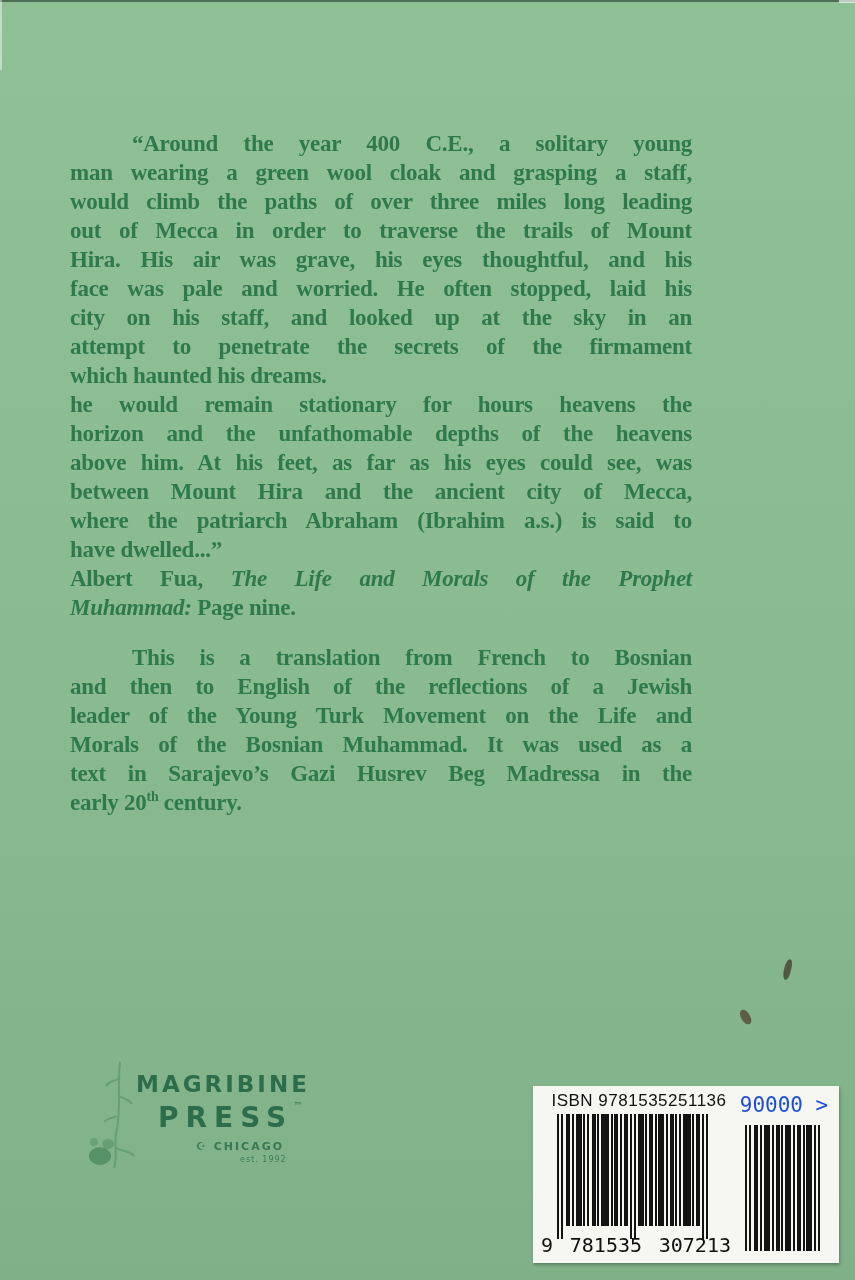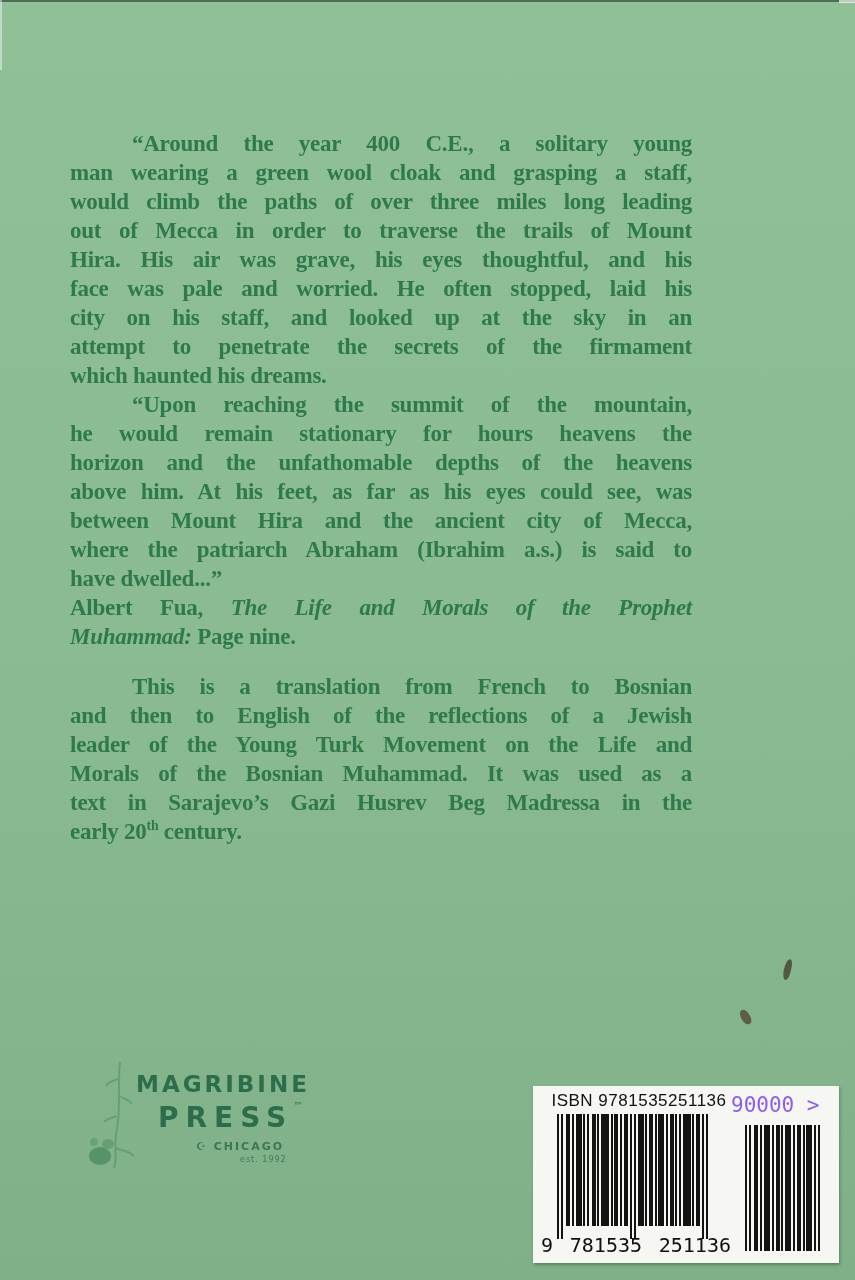--- a/index.html
+++ b/index.html
@@ -46,22 +46,22 @@
   .barcode{position:absolute;left:533px;top:1086px;width:306px;height:177px;
     background:#f6f6f2;box-shadow:1px 2px 3px rgba(25,40,28,.35);}
   .isbn-line{position:absolute;top:5px;left:8px;width:196px;text-align:center;
     font-family:"Liberation Sans",sans-serif;font-size:17px;color:#101010;letter-spacing:.5px;}
   .main-bars{position:absolute;top:28px;left:24px;height:112px;display:flex;align-items:flex-start;}
   .bar{background:#131313;height:100%;flex:none;}
   .bar.guard{height:calc(100% + 13px);}
   .main-digits{position:absolute;top:147px;left:8px;width:190px;display:flex;
     justify-content:space-between;font-family:"DejaVu Sans Mono",monospace;
     font-size:20px;color:#101010;}
-  .addon-text{position:absolute;top:7px;left:198px;width:106px;
-    font-family:"DejaVu Sans Mono",monospace;font-size:21px;color:#8b5cf6;}
+  .addon-text{position:absolute;top:7px;left:198px;width:106px;text-align:center;
+    font-family:"DejaVu Sans Mono",monospace;font-size:21px;color:#1d4ed8;}
   .addon-bars{position:absolute;top:39px;left:212px;height:126px;display:flex;align-items:flex-start;}
 </style>
 </head>
 <body>
 
 <div class="cover">
   <div class="top-edge"></div>
   <div class="left-sliver"></div>
   <div class="right-corner"></div>
 
@@ -71,21 +71,20 @@
         <div class="line just"><span>man wearing a green wool cloak and grasping a staff,</span></div>
         <div class="line just"><span>would climb the paths of over three miles long leading</span></div>
         <div class="line just"><span>out of Mecca in order to traverse the trails of Mount</span></div>
         <div class="line just"><span>Hira. His air was grave, his eyes thoughtful, and his</span></div>
         <div class="line just"><span>face was pale and worried. He often stopped, laid his</span></div>
         <div class="line just"><span>city on his staff, and looked up at the sky in an</span></div>
         <div class="line just"><span>attempt to penetrate the secrets of the firmament</span></div>
         <div class="line"><span>which haunted his dreams.</span></div>
       </div>
       <div>
-        <div class="line just indent"><span>“Upon reaching the summit of the mountain,</span></div>
         <div class="line just"><span>he would remain stationary for hours heavens the</span></div>
         <div class="line just"><span>horizon and the unfathomable depths of the heavens</span></div>
         <div class="line just"><span>above him. At his feet, as far as his eyes could see, was</span></div>
         <div class="line just"><span>between Mount Hira and the ancient city of Mecca,</span></div>
         <div class="line just"><span>where the patriarch Abraham (Ibrahim a.s.) is said to</span></div>
         <div class="line"><span>have dwelled...”</span></div>
       </div>
       <div>
         <div class="line just"><span>Albert Fua, </span><span style="font-style: italic;">The Life and Morals of the Prophet</span></div>
         <div class="line"><span style="font-style: italic;">Muhammad:</span><span> Page nine.</span></div>
@@ -154,21 +153,21 @@
         <div class="bar" style="width: 2px; margin-right: 2px;"></div>
         <div class="bar" style="width: 8px; margin-right: 1px;"></div>
         <div class="bar" style="width: 2px; margin-right: 2px;"></div>
         <div class="bar" style="width: 4px; margin-right: 2px;"></div>
         <div class="bar guard" style="width: 2px; margin-right: 2px;"></div>
         <div class="bar guard" style="width: 2px; margin-right: 0px;"></div>
       </div>
     <div class="main-digits">
       <span>9</span>
       <span>781535</span>
-      <span>251136</span>
+      <span>307213</span>
     </div>
     <div class="addon-text">90000 &gt;</div>
     <div class="addon-bars">
         <div class="bar" style="width: 2px; margin-right: 2px;"></div>
         <div class="bar" style="width: 2px; margin-right: 3px;"></div>
         <div class="bar" style="width: 4px; margin-right: 2px;"></div>
         <div class="bar" style="width: 2px; margin-right: 2px;"></div>
         <div class="bar" style="width: 6px; margin-right: 2px;"></div>
         <div class="bar" style="width: 2px; margin-right: 2px;"></div>
         <div class="bar" style="width: 4px; margin-right: 1px;"></div>

